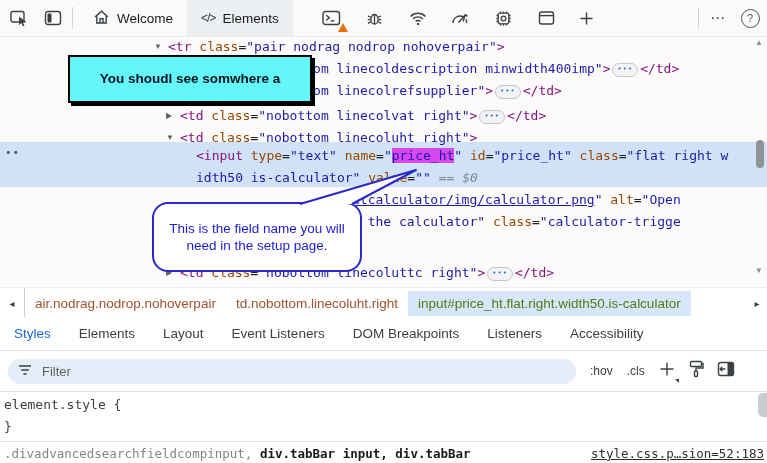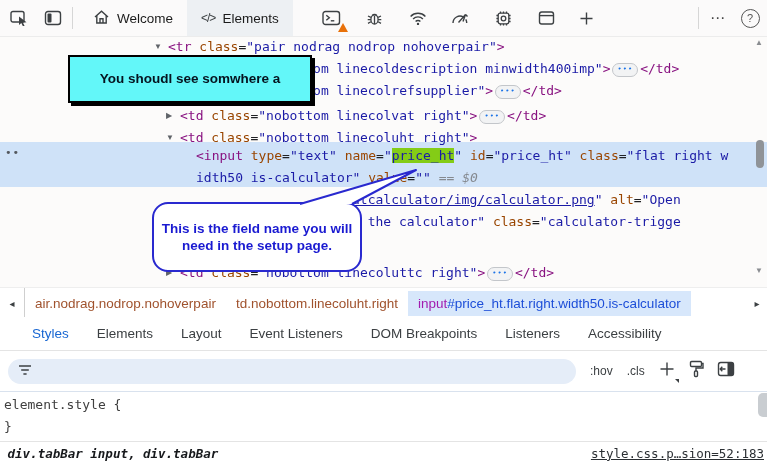--- a/index.html
+++ b/index.html
@@ -29,58 +29,58 @@
   
   .code-area{position:absolute;left:0;top:36px;width:767px;height:251px;background:#fcfbfa;z-index:0;}
   .sel-row-bg{position:absolute;left:0;top:142px;width:767px;height:45px;background:#cfe2f8;z-index:1;}
   #code-lines{position:absolute;left:0;top:0;width:767px;height:463px;z-index:2;pointer-events:none;}
   .code-line{position:absolute;white-space:pre;font-family:"DejaVu Sans Mono","Liberation Mono",monospace;
              font-size:13px;line-height:18px;pointer-events:auto;}
   .tw-arrow{position:absolute;font-size:8px;color:#5f6368;top:4px;pointer-events:auto;}
   .c-tag{color:#881280}.c-attr{color:#994500}.c-p{color:#202124}.c-val{color:#1a1aa6}
   .c-dim{color:#85898f}.c-dim2{color:#85898f;font-style:italic}
   .c-link{color:#1a1aa6;text-decoration:underline}
-  .hl{background:#84cc16;text-align:right;}
+  .hl{background:#d946ef;text-align:right;}
   .ell{display:inline-block;border:1px solid #c3c6ca;background:#f2f3f4;border-radius:8px;
        color:#1a73e8;font-size:7px;line-height:7px;padding:2px 4px 3px;margin:0 2px;
        letter-spacing:1px;vertical-align:2px;}
   .gutter-dots{position:absolute;left:5px;top:146px;font-size:11px;color:#53575d;z-index:2;letter-spacing:1px;}
 
   
   .sb{position:absolute;right:1px;z-index:3;color:#8a8d91;font-size:8px;width:14px;text-align:center;}
   .sb-thumb{position:absolute;right:3px;top:140px;width:8px;height:28px;background:#8f9398;
             border-radius:5px;z-index:3;}
 
   
   .note1{position:absolute;left:68px;top:55px;width:240px;height:44px;background:#63f7f9;
          border:2px solid #000;box-shadow:3px 3px 0 #000;z-index:7;display:flex;flex-direction:column;
          align-items:center;justify-content:center;font-weight:bold;font-size:13.5px;color:#05131f;
          text-align:center;line-height:1.3;}
   .note2{position:absolute;left:152px;top:202px;width:194px;height:62px;background:#fff;
          border:2px solid #2929cf;border-radius:16px;z-index:7;display:flex;align-items:center;
-         justify-content:center;text-align:center;font-weight:bold;font-size:13.5px;color:#1a1ad1;
+         justify-content:center;text-align:center;font-weight:normal;font-size:13.5px;color:#1a1ad1;
          line-height:1.28;padding:2px 6px;}
   .note2-tail{position:absolute;left:288px;top:164px;z-index:8;}
 
   
   .crumbbar{position:absolute;left:0;top:287px;width:767px;height:30px;background:#fff;
             border-top:1px solid #eee;display:flex;align-items:center;z-index:5;font-size:13.5px;}
   .crumb-back{width:24px;height:30px;border-right:1px solid #cfcfcf;display:flex;align-items:center;
               justify-content:center;color:#3c4043;font-size:10px;flex:0 0 auto;}
   .crumb-fwd{position:absolute;right:0;top:0;width:20px;height:30px;display:flex;align-items:center;
              justify-content:center;color:#3c4043;font-size:10px;background:#fff;}
   #crumbs{display:flex;align-items:center;height:30px;}
   .crumb{padding:5px 10px;white-space:nowrap;}
   .crumb.selected{background:#d7e7fb;}
-  .cr-el{color:#a0522d}.cr-tagname{color:#a21caf}.cr-rest{color:#1d4ed8}
+  .cr-el{color:#a0522d}.cr-tagname{color:#4d7c0f}.cr-rest{color:#4d7c0f}
 
   
   .panel-tabs{position:absolute;left:0;top:317px;width:767px;height:34px;background:#fff;
               border-bottom:1px solid #e4e4e4;display:flex;align-items:center;gap:28px;
-              padding-left:32px;box-sizing:border-box;font-size:13.5px;color:#3c4043;z-index:5;}
+              padding-left:14px;box-sizing:border-box;font-size:13.5px;color:#3c4043;z-index:5;}
   .ptab{white-space:nowrap;}
   .ptab.active{color:#1967d2;}
 
   
   .filter-row{position:absolute;left:0;top:351px;width:767px;height:40px;background:#fff;
               border-bottom:1px solid #d9e2ee;display:flex;align-items:center;z-index:5;}
   .filter-pill{position:relative;margin-left:8px;width:568px;height:25px;background:#e5edf8;
                border-radius:13px;display:flex;align-items:center;flex:0 0 auto;}
   .filter-pill input{border:none;outline:none;background:transparent;font-size:13px;color:#202124;
                      width:500px;font-family:"Liberation Sans",sans-serif;}
@@ -97,21 +97,21 @@
   .rule-line{position:absolute;left:4px;font-family:"DejaVu Sans Mono","Liberation Mono",monospace;
              font-size:13px;color:#404040;white-space:pre;}
   .rules-thumb{position:absolute;right:0px;top:2px;width:9px;height:24px;background:#c9cdd1;
                border-radius:5px 0 0 5px;}
 
   
   .selrow{position:absolute;left:0;top:441px;width:767px;height:22px;background:#fff;
           border-top:1px solid #e4e4e4;z-index:4;font-family:"DejaVu Sans Mono","Liberation Mono",monospace;
           font-size:12.5px;display:flex;align-items:center;}
   .sel-unmatched{color:#80868b;margin-left:4px;white-space:pre;}
-  .sel-matched{color:#17191c;font-weight:bold;white-space:pre;font-style:italic;}
+  .sel-matched{color:#17191c;font-weight:bold;white-space:pre;}
   .src-link{position:absolute;right:3px;color:#2b2f33;text-decoration:underline;font-size:12.5px;}
 </style>
 </head>
 <body>
 
 <div class="toolbar">
   <span class="tbtn" style="margin-left:6px">
     <span>
         <svg width="19" height="17" viewBox="0 0 19 17" fill="none" stroke="#3c4043" stroke-width="1.4">
           <rect x="1" y="1.5" width="13" height="10.5" rx="2"></rect>
@@ -270,20 +270,21 @@
     <div class="ptab">DOM Breakpoints</div>
     <div class="ptab">Listeners</div>
     <div class="ptab">Accessibility</div>
   </div>
 
 <div class="filter-row">
   <div class="filter-pill">
     <span class="filter-glyph"><svg width="14" height="12" viewBox="0 0 14 12" stroke="#3c4043" stroke-width="1.5" fill="none">
           <path d="M1,2 H13 M3.2,6 H10.8 M5.4,10 H8.6"></path>
         </svg></span>
+    <input type="text" placeholder="Filter" style="">
   </div>
   <span class="ftxt">:hov</span>
   <span class="ftxt">.cls</span>
   <span class="fplus">
     <span><svg width="16" height="16" viewBox="0 0 16 16" stroke="#3c4043" stroke-width="1.4">
           <path d="M8,1.5 V14.5 M1.5,8 H14.5"></path>
         </svg></span>
     <span class="corner"></span>
   </span>
   <span class="ficon">
@@ -302,15 +303,16 @@
   </span>
 </div>
 
 <div class="rules">
   <div class="rule-line" style="top:6px">element.style {</div>
   <div class="rule-line" style="top:28px">}</div>
   <div class="rules-thumb"></div>
 </div>
 
 <div class="selrow">
+  <span class="sel-unmatched">.divadvancedsearchfieldcompinput,</span>
   <span class="sel-matched"> div.tabBar input, div.tabBar</span>
   <a class="src-link">style.css.p…sion=52:183</a>
 </div>
 
 </body></html>

